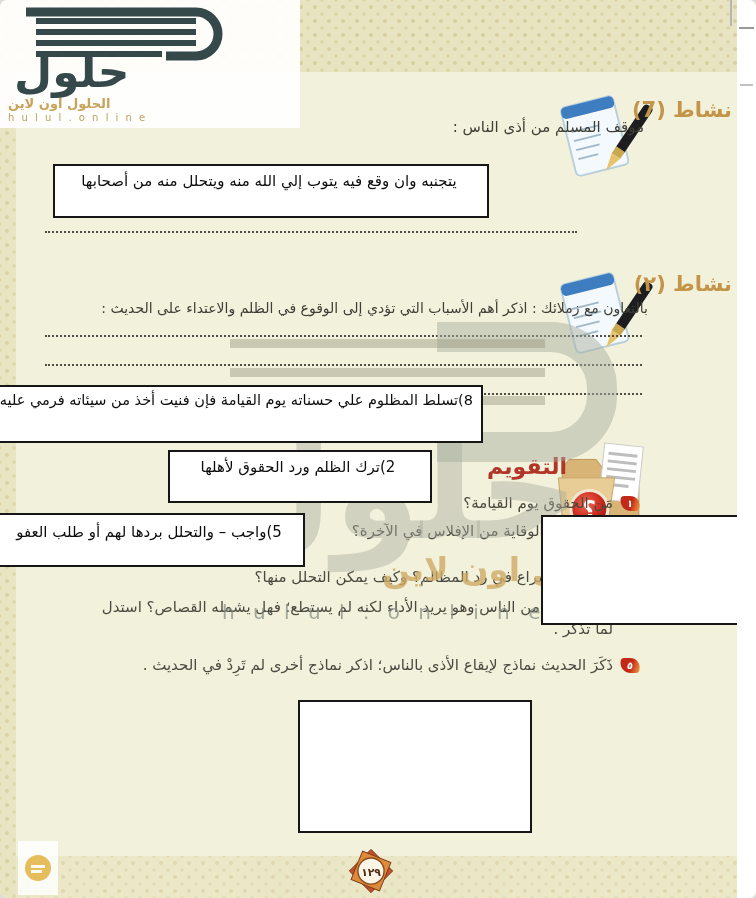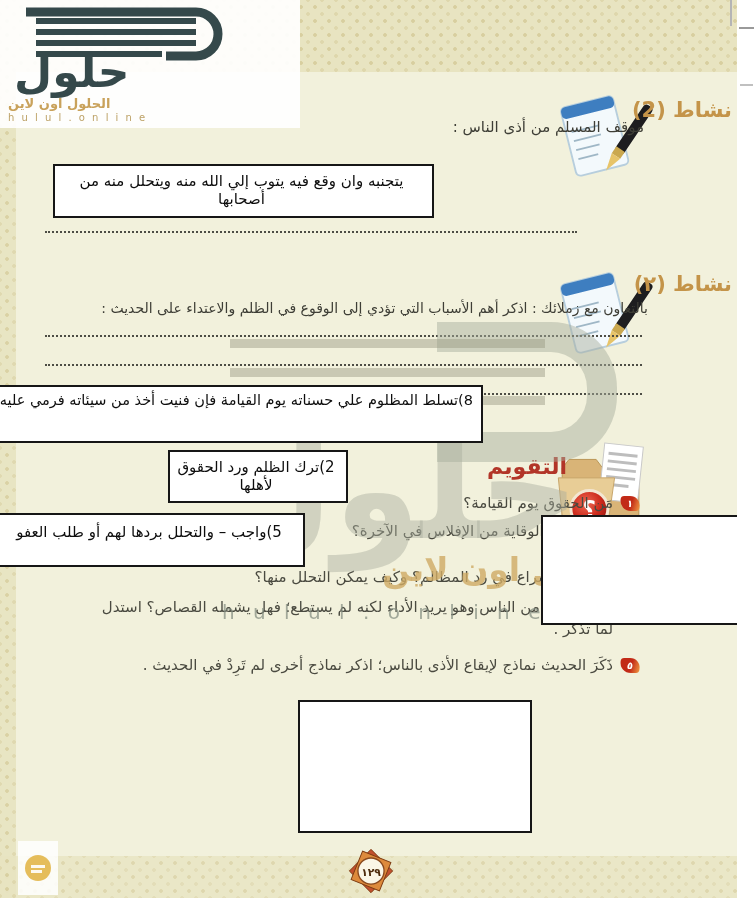--- a/index.html
+++ b/index.html
@@ -1,19 +1,20 @@
 <!DOCTYPE html>
 <html lang="ar"><head>
 <meta charset="utf-8">
 <style>
   html,body{margin:0;padding:0;background:#ddd;}
   .page{
     position:relative;width:756px;height:898px;overflow:hidden;
     background:#f2f1dc;
     font-family:"DejaVu Sans",sans-serif;
+    border-radius:7px;
     -webkit-font-smoothing:antialiased;
   }
   
   .band{
     position:absolute;z-index:0;
     background-color:#e8e4c1;
     background-image:
       radial-gradient(rgba(186,168,96,.35) 1.5px, transparent 2.2px),
       radial-gradient(rgba(186,168,96,.22) 1.5px, transparent 2.2px);
     background-size:14px 14px;background-position:0 0,7px 7px;
@@ -54,21 +55,21 @@
   .wm-gold{left:382px;top:550px;font-size:33px;font-weight:bold;
     color:rgba(206,170,100,.8);direction:rtl;white-space:nowrap;}
   .wm-latin{left:222px;top:600px;font-size:20px;letter-spacing:6px;color:rgba(130,140,128,.72);}
   .wm-bar{position:absolute;left:230px;width:315px;height:9px;background:rgba(150,150,128,.45);z-index:2;}
 
   
   .abox{position:absolute;background:#ffffff;border:2px solid #161616;z-index:3;
     direction:rtl;color:#0d0d0d;box-sizing:border-box;}
   .abox-1{left:-3px;top:385px;width:486px;height:58px;font-size:14.5px;
     padding:5px 8px 0 8px;text-align:center;white-space:nowrap;overflow:hidden;}
-  .abox-2{left:168px;top:450px;width:180px;height:53px;font-size:15px;
+  .abox-2{left:168px;top:450px;width:264px;height:53px;font-size:15px;
     padding:6px 10px 0 6px;text-align:center;}
   .abox-3{left:-3px;top:513px;width:308px;height:54px;font-size:15px;
     padding:8px 10px 0 6px;text-align:center;}
   .abox-4{left:541px;top:515px;width:218px;height:110px;font-size:14.5px;
     padding:6px 10px 0 6px;text-align:center;line-height:25px;}
   .abox-5{left:298px;top:700px;width:234px;height:133px;font-size:14px;
     padding:8px 10px 0 8px;text-align:right;line-height:20px;}
   .abox-5 .aline{margin-bottom:12px;}
 
   
@@ -130,24 +131,24 @@
         <line x1="22" y1="64" x2="48" y2="64"></line>
           <line x1="22" y1="74" x2="44" y2="74"></line>
       </g>
     </g>
     <g transform="rotate(34 80 60)">
       <rect x="74" y="14" width="11" height="60" rx="4" fill="#1d1d1f"></rect>
       <rect x="74" y="70" width="11" height="9" fill="#caa84f"></rect>
       <polygon points="74,79 85,79 79.5,98" fill="#e7c469"></polygon>
     </g>
   </svg>
-  <div class="act-title" style="right:24px;top:98px;">نشاط (2)</div>
+  <div class="act-title" style="right:24px;top:98px;">نشاط (7)</div>
   <div class="act-prompt" style="right:112px;top:118px;">موقف المسلم من أذى الناس :</div>
 
-  <div class="abox" style="left:53px;top:164px;width:381px;height:54px;font-size:15px;padding:6px 10px 0 6px;text-align:center;">
+  <div class="abox" style="left:53px;top:164px;width:436px;height:54px;font-size:15px;padding:6px 10px 0 6px;text-align:center;">
     <span>يتجنبه وان وقع فيه يتوب إلي الله منه ويتحلل منه من أصحابها</span>
   </div>
   <div class="dotted" style="left:45px;top:228px;width:532px;"></div>
 
   <svg class="npad-icon" style="left:552px;top:263px;" viewBox="0 0 110 110">
     <g transform="rotate(-14 45 50)">
       <rect x="16" y="16" width="58" height="76" rx="5" fill="#f3f9fc" stroke="#b7cedd" stroke-width="2"></rect>
       <rect x="16" y="16" width="58" height="13" rx="5" fill="#3e7ec0"></rect>
       <g stroke="#9fb7c6" stroke-width="2">
         <line x1="22" y1="44" x2="52" y2="44"></line>

